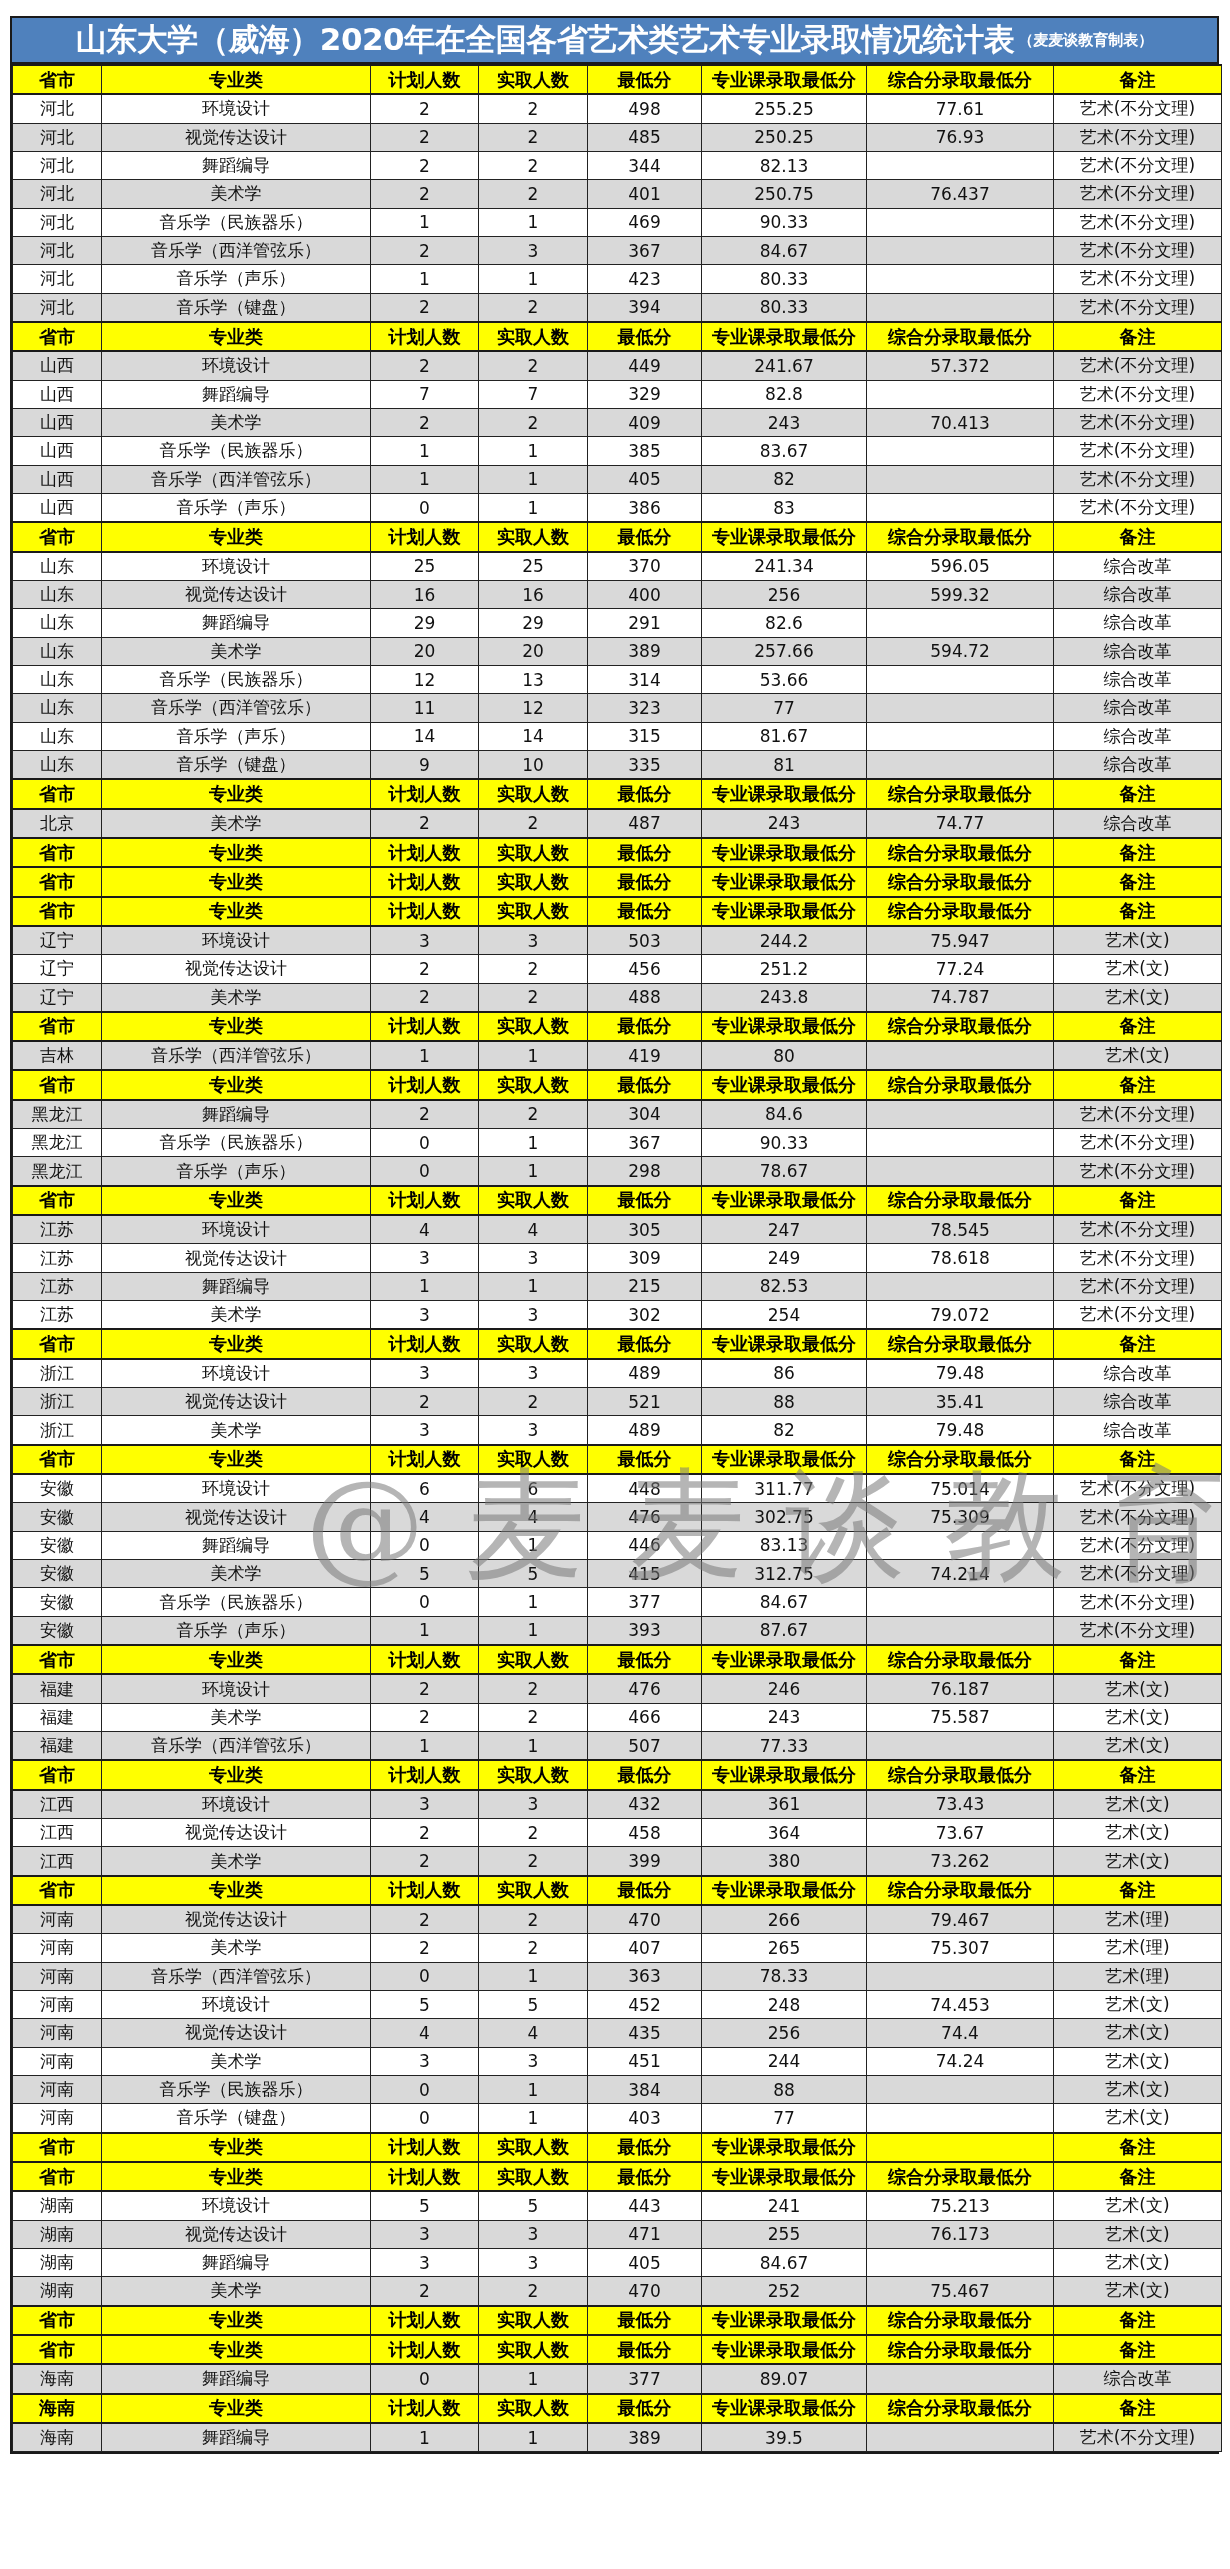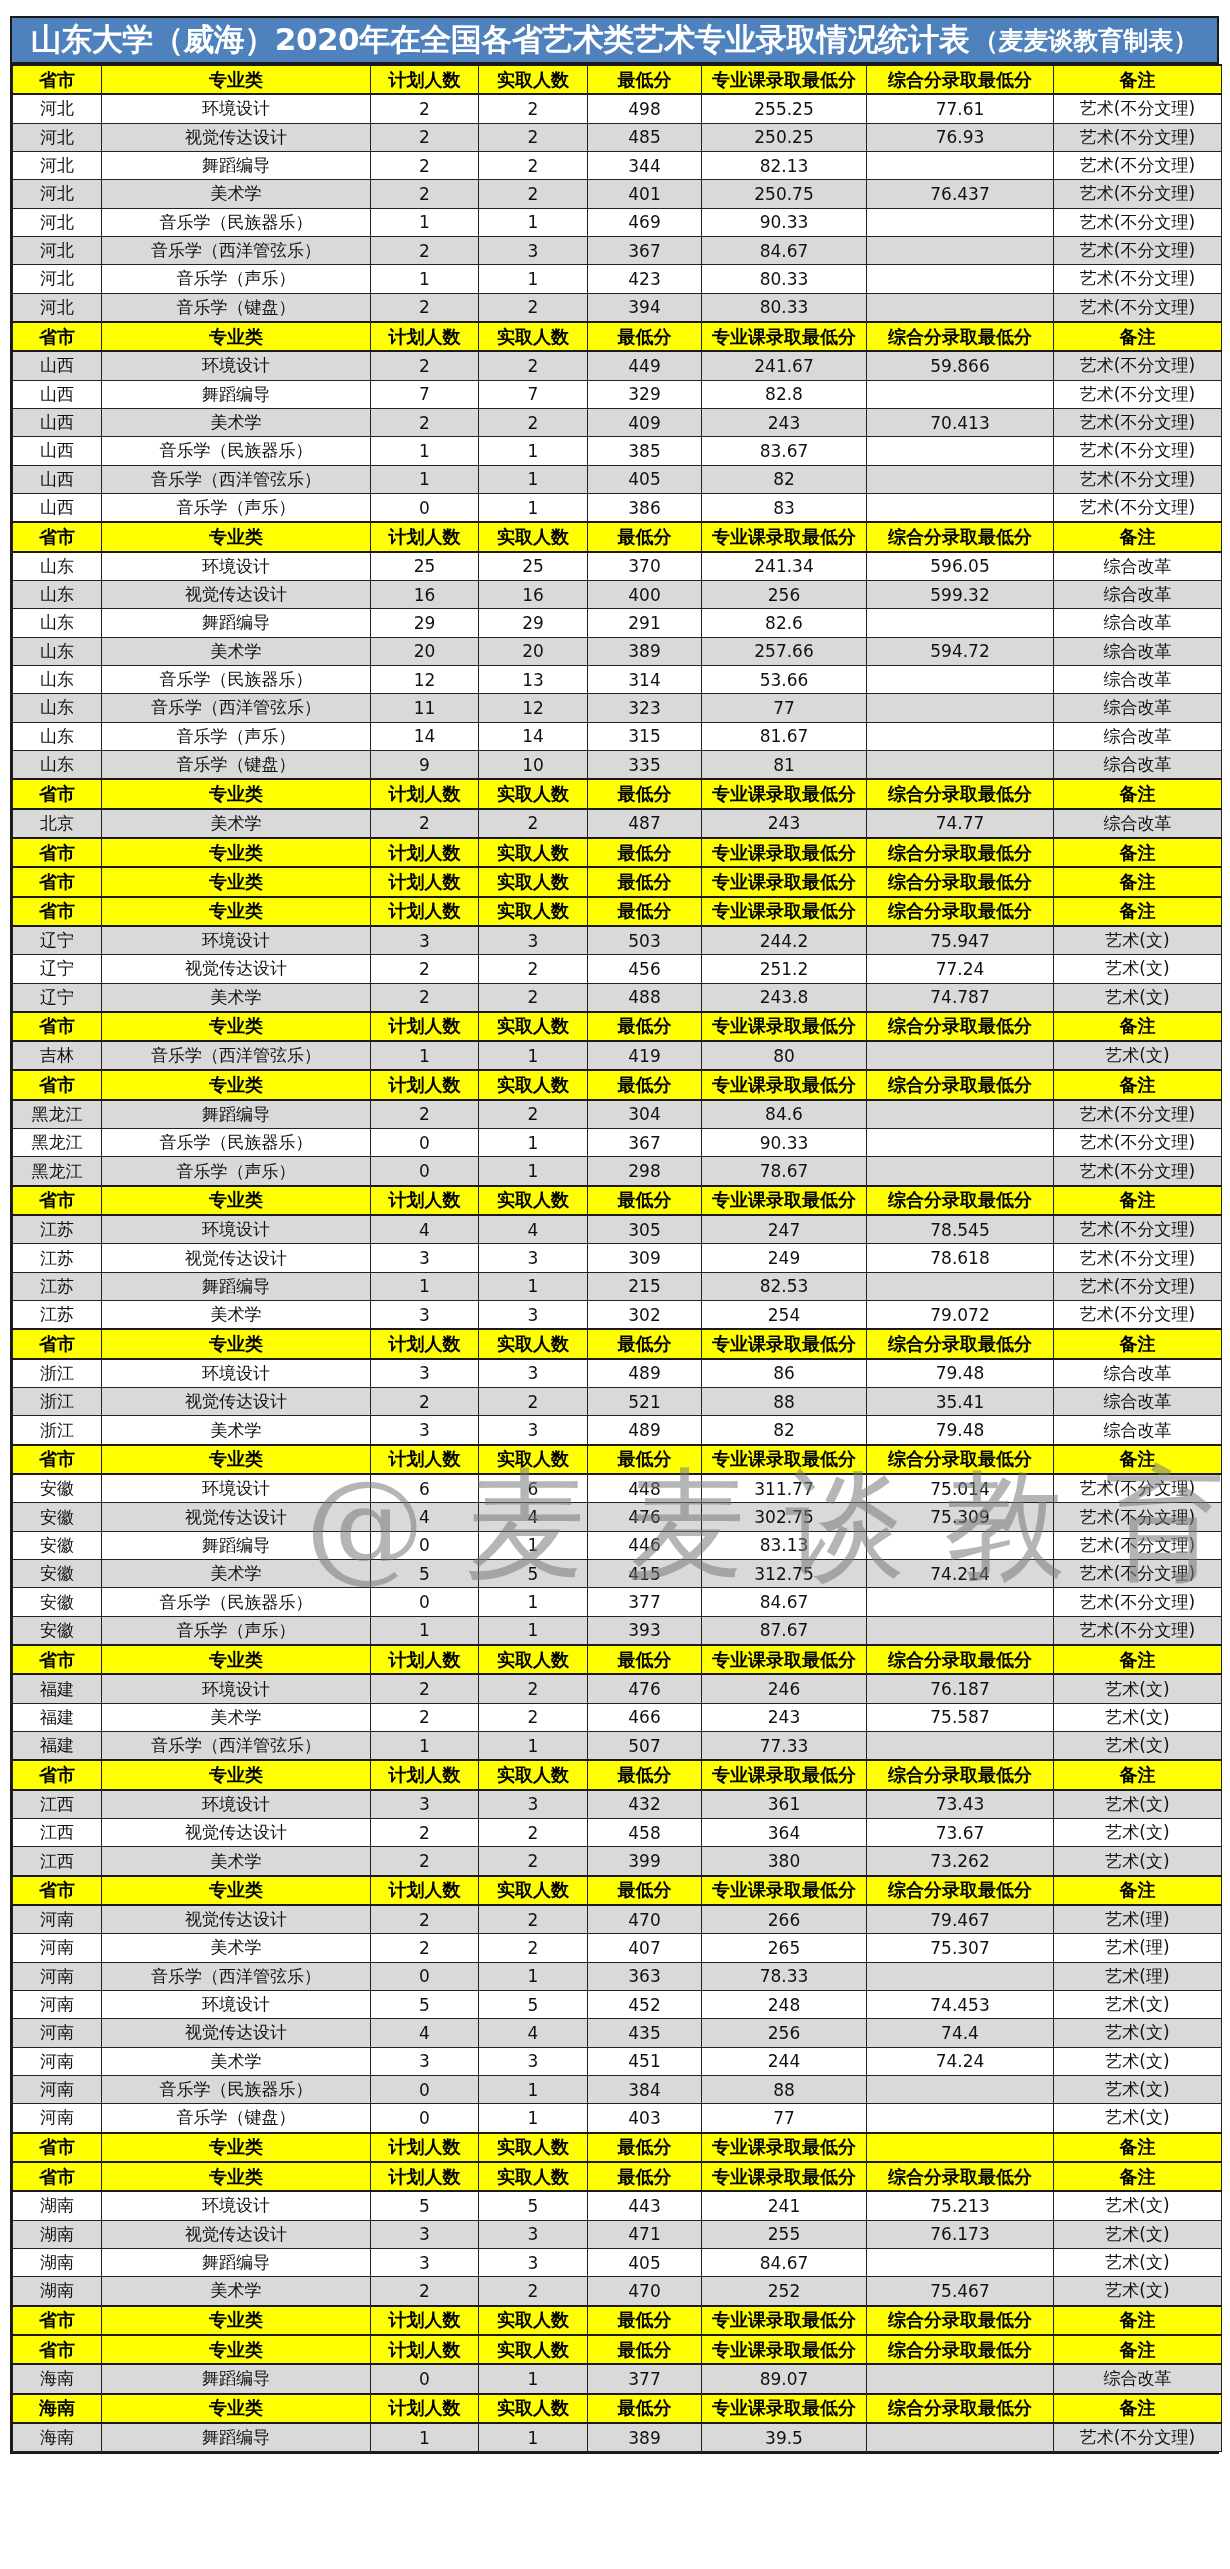--- a/index.html
+++ b/index.html
@@ -4,21 +4,21 @@
 <style>
   html, body { margin: 0; padding: 0; background: #ffffff; }
   body { width: 1230px; height: 2569px; position: relative; overflow: hidden;
          font-family: "DejaVu Sans", "Liberation Sans", sans-serif; }
   .sheet { position: absolute; left: 10px; top: 16px; width: 1209px;
            border: 2px solid #1a1a1a; box-sizing: border-box; }
   .title-bar { height: 46px; background: #4f81bd; color: #ffffff;
                display: flex; align-items: center; justify-content: center;
                border-bottom: 2px solid #1a1a1a; box-sizing: border-box; white-space: nowrap; }
   .title-main { font-size: 31px; font-weight: bold; letter-spacing: -0.5px; text-align: right; }
-  .title-sub { font-size: 25px; font-weight: bold; margin-left: 4px; }
+  .title-sub { font-size: 15px; font-weight: bold; margin-left: 4px; }
   table { border-collapse: collapse; width: 100%; table-layout: fixed; }
   td { height: 27.34px; padding: 0; text-align: center; vertical-align: middle;
        font-size: 17px; color: #111; border: 1px solid #222; white-space: nowrap; overflow: hidden; }
   tr.hdr td { background: #ffff00; font-weight: bold; font-size: 18px; color: #000;
               border-top: 2px solid #1a1a1a; border-bottom: 2px solid #1a1a1a; }
   tr.gray td { background: #d9d9d9; }
   tr.white td { background: #ffffff; }
   .watermark { position: absolute; left: 305px; top: 1465px; font-size: 120px;
                color: rgba(120,120,120,0.55); letter-spacing: 40px; pointer-events: none;
                font-family: "DejaVu Serif", "Liberation Serif", serif; line-height: 1; white-space: nowrap; }
@@ -143,21 +143,21 @@
           <td>综合分录取最低分</td>
           <td>备注</td>
         </tr>
         <tr class="gray">
           <td>山西</td>
           <td>环境设计</td>
           <td>2</td>
           <td>2</td>
           <td>449</td>
           <td>241.67</td>
-          <td>59.866</td>
+          <td>57.372</td>
           <td>艺术(不分文理)</td>
         </tr>
         <tr class="white">
           <td>山西</td>
           <td>舞蹈编导</td>
           <td>7</td>
           <td>7</td>
           <td>329</td>
           <td>82.8</td>
           <td></td>

